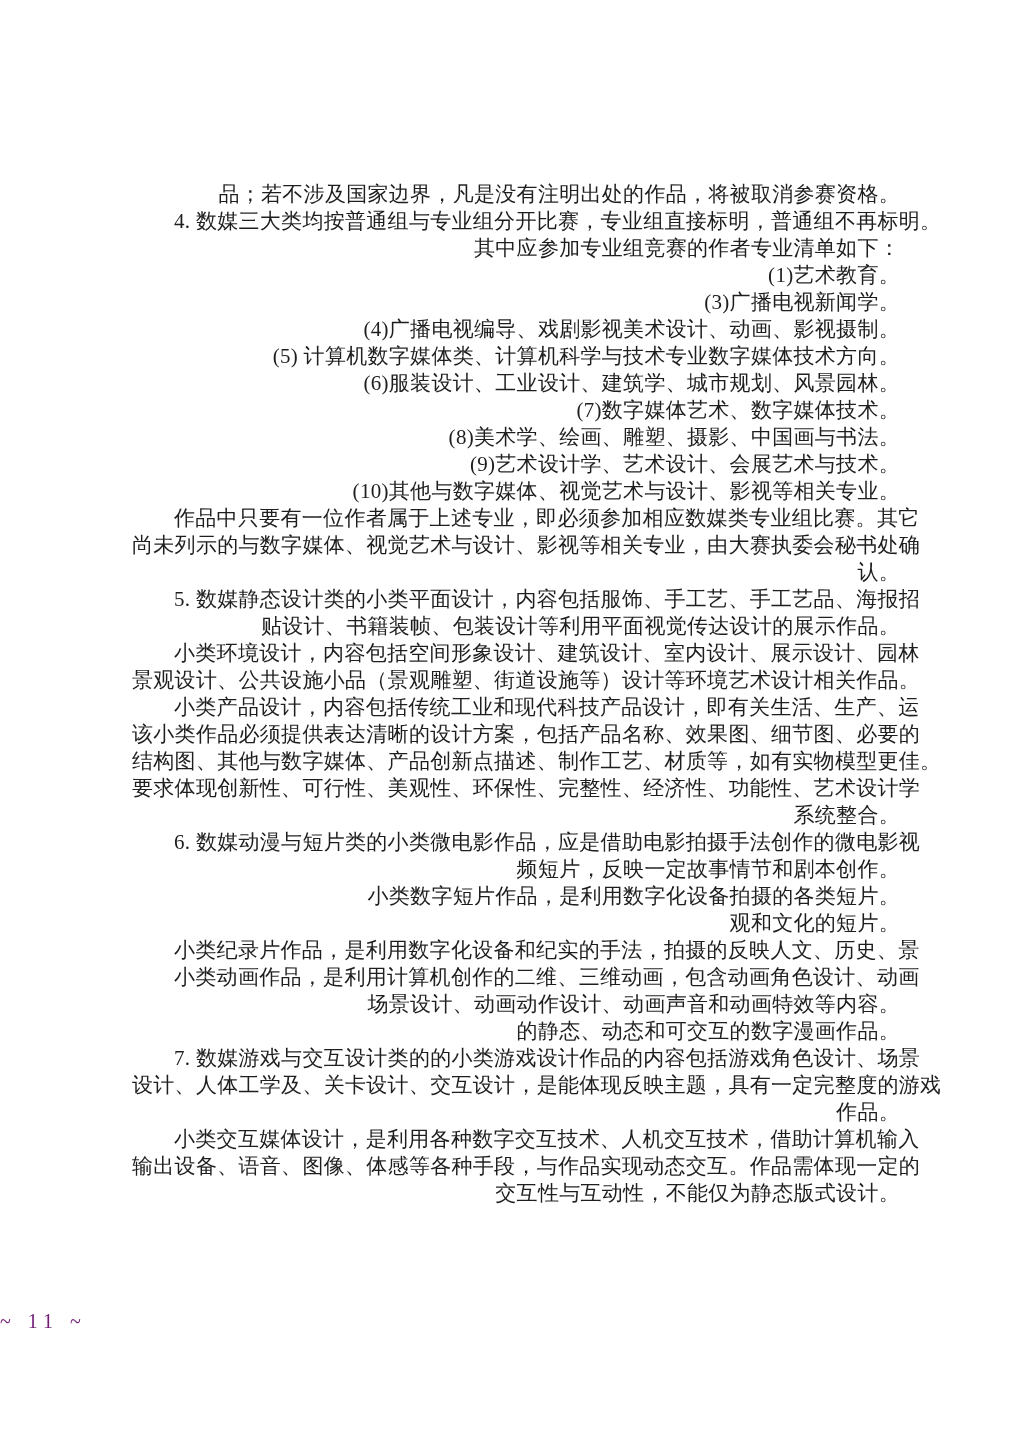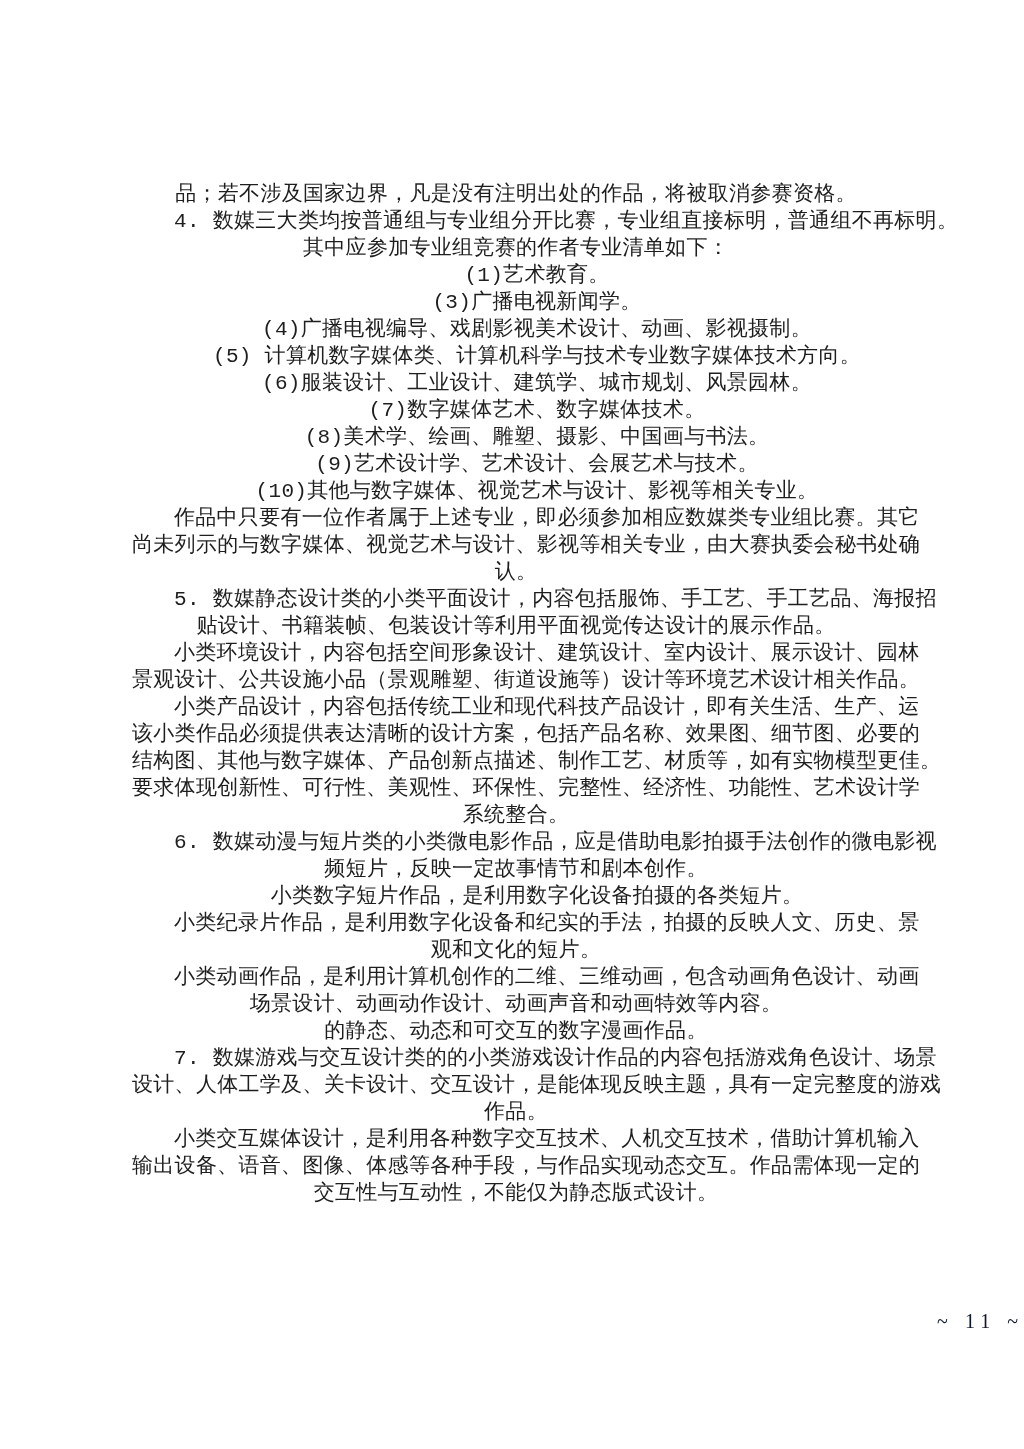--- a/index.html
+++ b/index.html
@@ -17,39 +17,38 @@
     color: #1e1e1e;
   }
   .text-block {
     position: absolute;
     left: 132px;
     top: 181px;
     width: 768px;
     font-size: 21px;
     line-height: 27px;
     letter-spacing: 0.3px;
-    text-align: center;
-    font-family: Liberation Mono, monospace;
+    text-align: right;
   }
   .line {
     white-space: nowrap;
     height: 27px;
   }
   .line.indent {
     text-indent: 42px;
   }
   .page-footer {
     position: absolute;
     left: 0;
     top: 1310px;
     width: 1024px;
-    text-align: right;
+    text-align: left;
     font-size: 20px;
     letter-spacing: 6px;
-    color: #0f172a;
+    color: #701a75;
   }
 </style>
 </head>
 <body>
 
 <div class="page">
   <div class="text-block">
       <div class="line">品；若不涉及国家边界，凡是没有注明出处的作品，将被取消参赛资格。</div>
       <div class="line indent">4. 数媒三大类均按普通组与专业组分开比赛，专业组直接标明，普通组不再标明。</div>
       <div class="line">其中应参加专业组竞赛的作者专业清单如下：</div>
@@ -70,22 +69,22 @@
       <div class="line indent">小类环境设计，内容包括空间形象设计、建筑设计、室内设计、展示设计、园林</div>
       <div class="line">景观设计、公共设施小品（景观雕塑、街道设施等）设计等环境艺术设计相关作品。</div>
       <div class="line indent">小类产品设计，内容包括传统工业和现代科技产品设计，即有关生活、生产、运</div>
       <div class="line">该小类作品必须提供表达清晰的设计方案，包括产品名称、效果图、细节图、必要的</div>
       <div class="line">结构图、其他与数字媒体、产品创新点描述、制作工艺、材质等，如有实物模型更佳。</div>
       <div class="line">要求体现创新性、可行性、美观性、环保性、完整性、经济性、功能性、艺术设计学</div>
       <div class="line">系统整合。</div>
       <div class="line indent">6. 数媒动漫与短片类的小类微电影作品，应是借助电影拍摄手法创作的微电影视</div>
       <div class="line">频短片，反映一定故事情节和剧本创作。</div>
       <div class="line indent">小类数字短片作品，是利用数字化设备拍摄的各类短片。</div>
+      <div class="line">观和文化的短片。</div>
       <div class="line indent">小类纪录片作品，是利用数字化设备和纪实的手法，拍摄的反映人文、历史、景</div>
-      <div class="line">观和文化的短片。</div>
       <div class="line indent">小类动画作品，是利用计算机创作的二维、三维动画，包含动画角色设计、动画</div>
       <div class="line">场景设计、动画动作设计、动画声音和动画特效等内容。</div>
       <div class="line">的静态、动态和可交互的数字漫画作品。</div>
       <div class="line indent">7. 数媒游戏与交互设计类的的小类游戏设计作品的内容包括游戏角色设计、场景</div>
       <div class="line">设计、人体工学及、关卡设计、交互设计，是能体现反映主题，具有一定完整度的游戏</div>
       <div class="line">作品。</div>
       <div class="line indent">小类交互媒体设计，是利用各种数字交互技术、人机交互技术，借助计算机输入</div>
       <div class="line">输出设备、语音、图像、体感等各种手段，与作品实现动态交互。作品需体现一定的</div>
       <div class="line">交互性与互动性，不能仅为静态版式设计。</div>
     </div>

